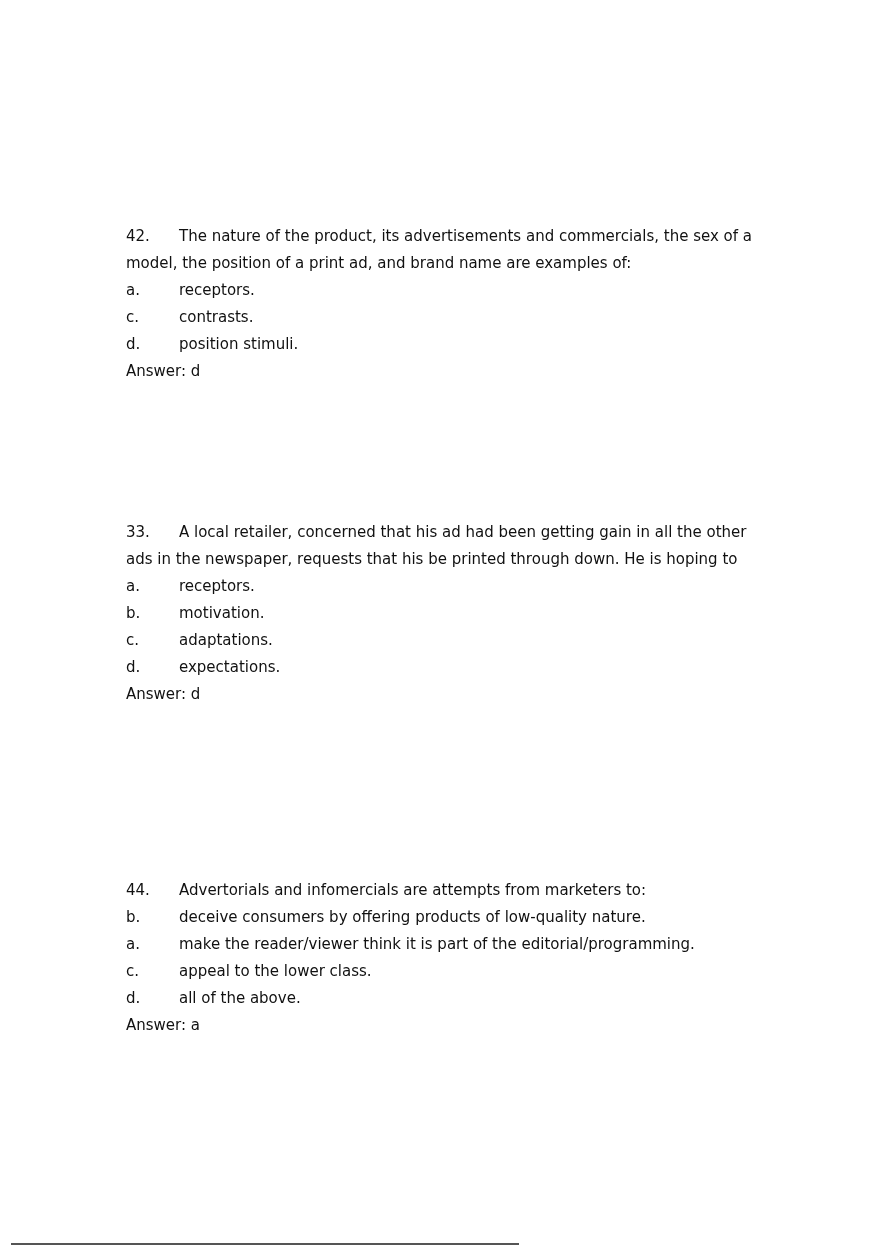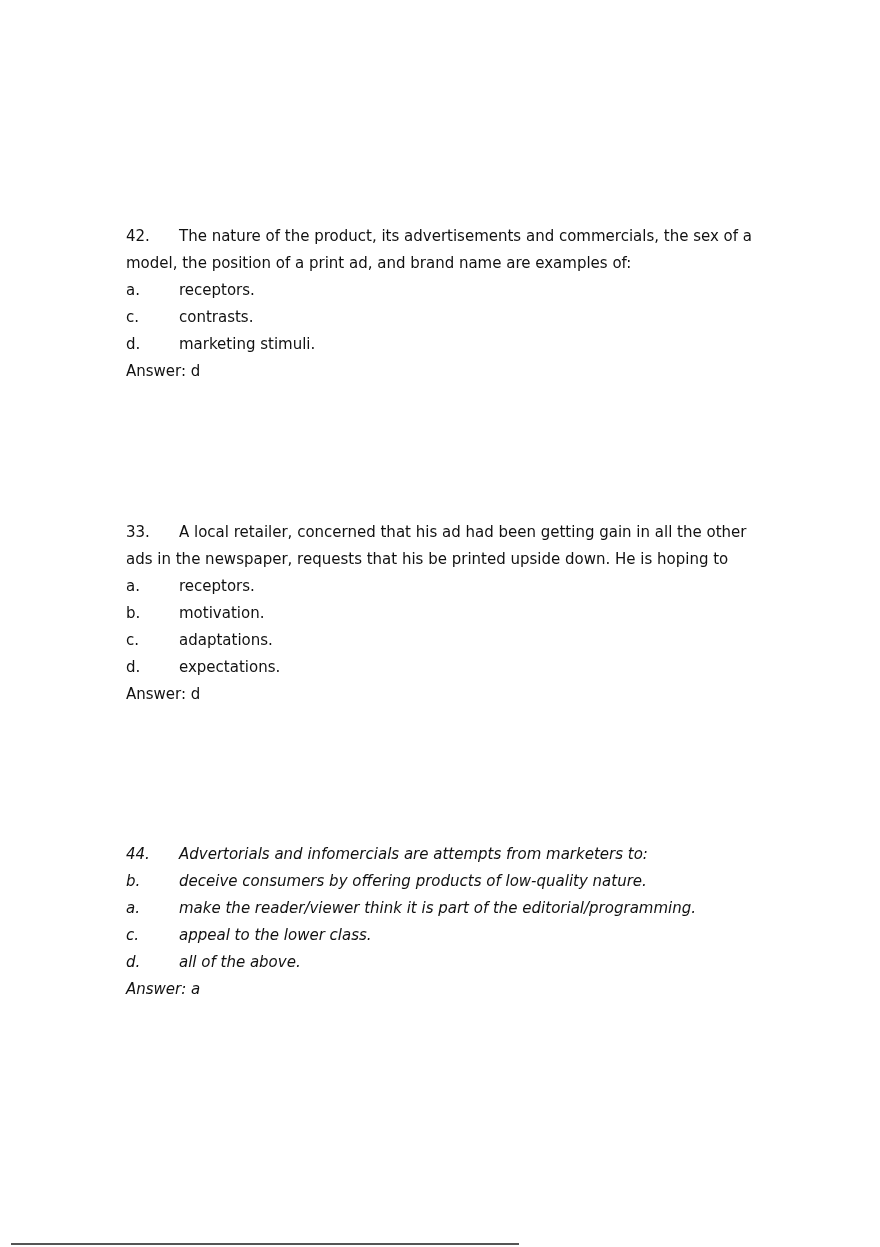--- a/index.html
+++ b/index.html
@@ -43,37 +43,37 @@
 </head>
 <body>
 
 <div class="question" style="top:176px;">
   <div class="line">
     <span class="num">42.</span><span>The nature of the product, its advertisements and commercials, the sex of a</span>
   </div>
   <div class="line">model, the position of a print ad, and brand name are examples of:</div>
   <div class="line"><span class="letter">a.</span><span>receptors.</span></div>
   <div class="line"><span class="letter">c.</span><span>contrasts.</span></div>
-  <div class="line"><span class="letter">d.</span><span>marketing stimuli.</span></div>
+  <div class="line"><span class="letter">d.</span><span>position stimuli.</span></div>
   <div class="line">Answer: d</div>
 </div>
 
 <div class="question" style="top:472px;">
   <div class="line">
     <span class="num">33.</span><span>A local retailer, concerned that his ad had been getting gain in all the other</span>
   </div>
-  <div class="line">ads in the newspaper, requests that his be printed upside down. He is hoping to</div>
+  <div class="line">ads in the newspaper, requests that his be printed through down. He is hoping to</div>
   <div class="line"><span class="letter">a.</span><span>receptors.</span></div>
   <div class="line"><span class="letter">b.</span><span>motivation.</span></div>
   <div class="line"><span class="letter">c.</span><span>adaptations.</span></div>
   <div class="line"><span class="letter">d.</span><span>expectations.</span></div>
   <div class="line">Answer: d</div>
 </div>
 
-<div class="question" style="top:794px;font-style:italic;">
+<div class="question" style="top:830px;">
   <div class="line">
     <span class="num">44.</span><span>Advertorials and infomercials are attempts from marketers to:</span>
   </div>
   <div class="line"><span class="letter">b.</span><span>deceive consumers by offering products of low-quality nature.</span></div>
   <div class="line"><span class="letter">a.</span><span>make the reader/viewer think it is part of the editorial/programming.</span></div>
   <div class="line"><span class="letter">c.</span><span>appeal to the lower class.</span></div>
   <div class="line"><span class="letter">d.</span><span>all of the above.</span></div>
   <div class="line">Answer: a</div>
 </div>
 

